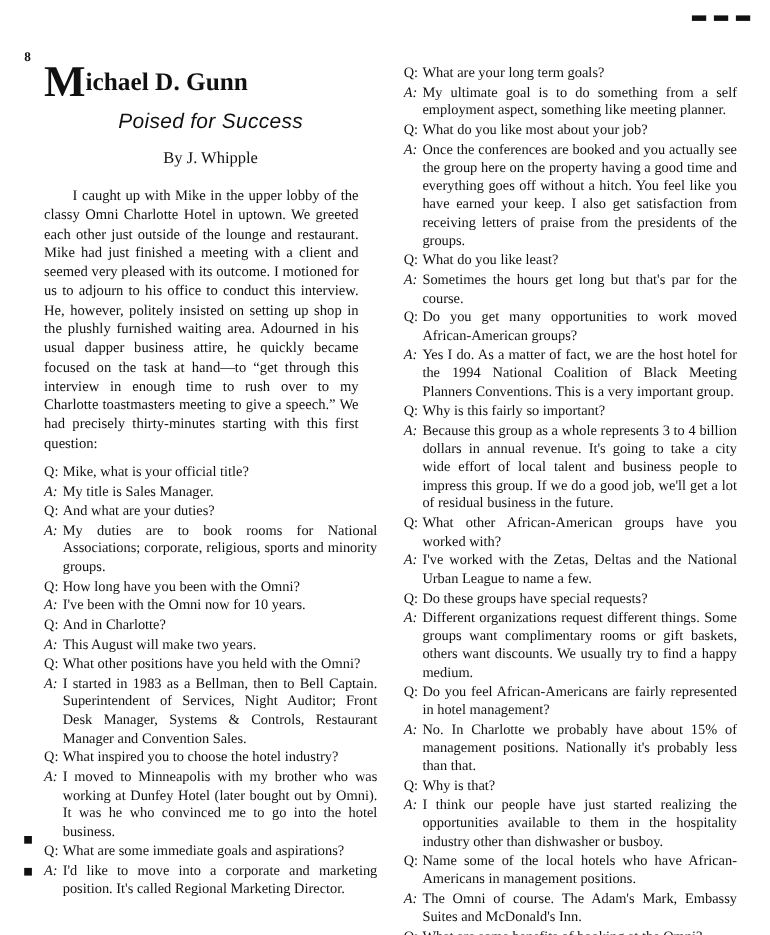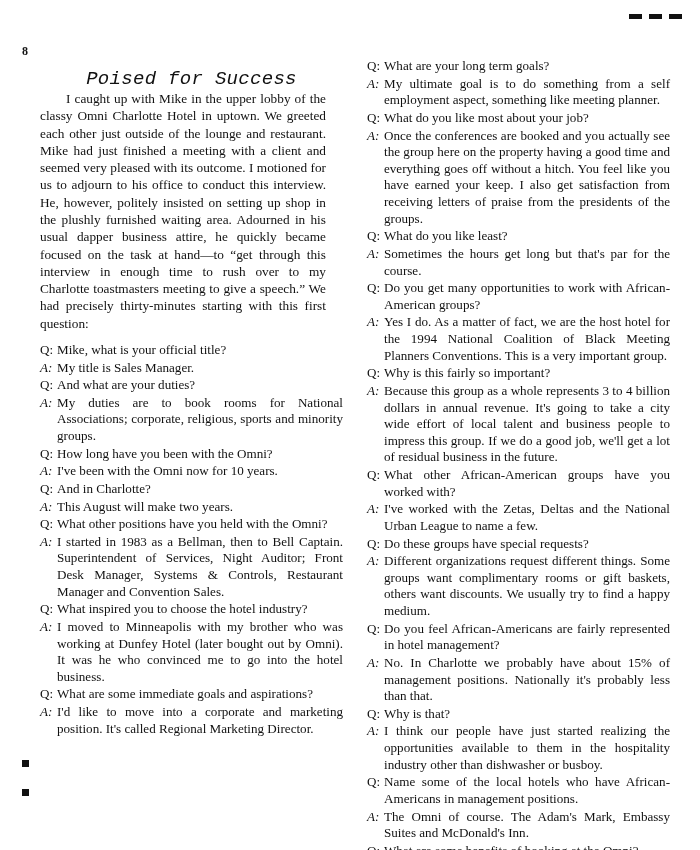--- a/index.html
+++ b/index.html
@@ -77,21 +77,21 @@
   .headline .dropcap {
     font-size: 40px;
     line-height: 0.8;
     vertical-align: -5px;
   }
   .subhead {
     font-style: italic;
     font-size: 19px;
     text-align: center;
     margin: 10px 0 0 0;
-    font-family: Liberation Mono, monospace;
+    font-family: Liberation Sans, sans-serif;
     letter-spacing: 0.3px;
   }
   .byline {
     text-align: center;
     font-size: 15px;
     margin: 14px 0 16px 0;
   }
   .lede {
     font-size: 13.3px;
     line-height: 1.30;
@@ -148,21 +148,23 @@
   </div>
 
   <div class="page-number">8</div>
 
   <div class="margin-square ms1"></div>
   <div class="margin-square ms2"></div>
 
   <div class="columns">
 
     <div class="col col-left">
+      <h1 class="headline"><span class="dropcap">M</span><span>ichael D. Gunn</span></h1>
       <div class="subhead">Poised for Success</div>
+      <div class="byline">By J. Whipple</div>
       <p class="lede">I caught up with Mike in the upper lobby of the classy Omni Charlotte Hotel in uptown.  We greeted each other just outside of the lounge and restaurant. Mike had just finished a meeting with a client and seemed very pleased with its outcome. I motioned for us to adjourn to his office to conduct this interview.  He, however, politely insisted on setting up shop in the plushly furnished waiting area. Adourned in his usual dapper business attire, he quickly became focused on the task at hand—to “get through this interview in enough time to rush over to my Charlotte toastmasters meeting to give a speech.”   We had precisely thirty-minutes starting with this first question:</p>
       <div class="qa" id="left-qa">
           <div class="qa-row question">
             <div class="qa-label">Q:</div>
             <div class="qa-text">Mike, what is your official title?</div>
           </div>
           <div class="qa-row answer">
             <div class="qa-label a">A:</div>
             <div class="qa-text">My title is Sales Manager.</div>
           </div>
@@ -238,21 +240,21 @@
           <div class="qa-row question">
             <div class="qa-label">Q:</div>
             <div class="qa-text">What do you like least?</div>
           </div>
           <div class="qa-row answer">
             <div class="qa-label a">A:</div>
             <div class="qa-text">Sometimes the hours get long but that's par for the course.</div>
           </div>
           <div class="qa-row question">
             <div class="qa-label">Q:</div>
-            <div class="qa-text">Do you get many opportunities to work with African-American groups?</div>
+            <div class="qa-text">Do you get many opportunities to work moved African-American groups?</div>
           </div>
           <div class="qa-row answer">
             <div class="qa-label a">A:</div>
             <div class="qa-text">Yes I do.  As a matter of fact, we are the host hotel for the 1994 National Coalition of Black Meeting Planners Conventions.  This is a very important group.</div>
           </div>
           <div class="qa-row question">
             <div class="qa-label">Q:</div>
             <div class="qa-text">Why is this fairly so important?</div>
           </div>
           <div class="qa-row answer">

